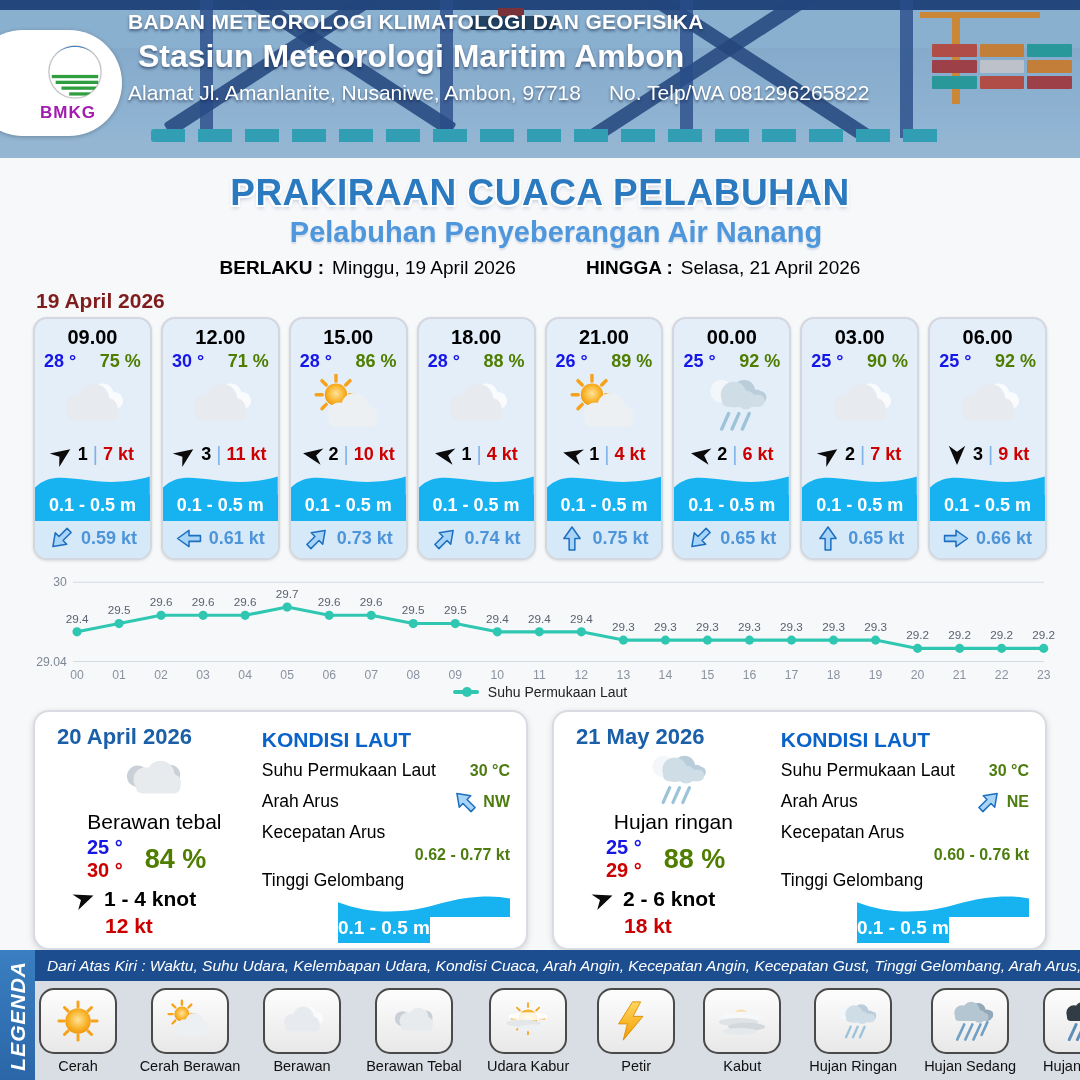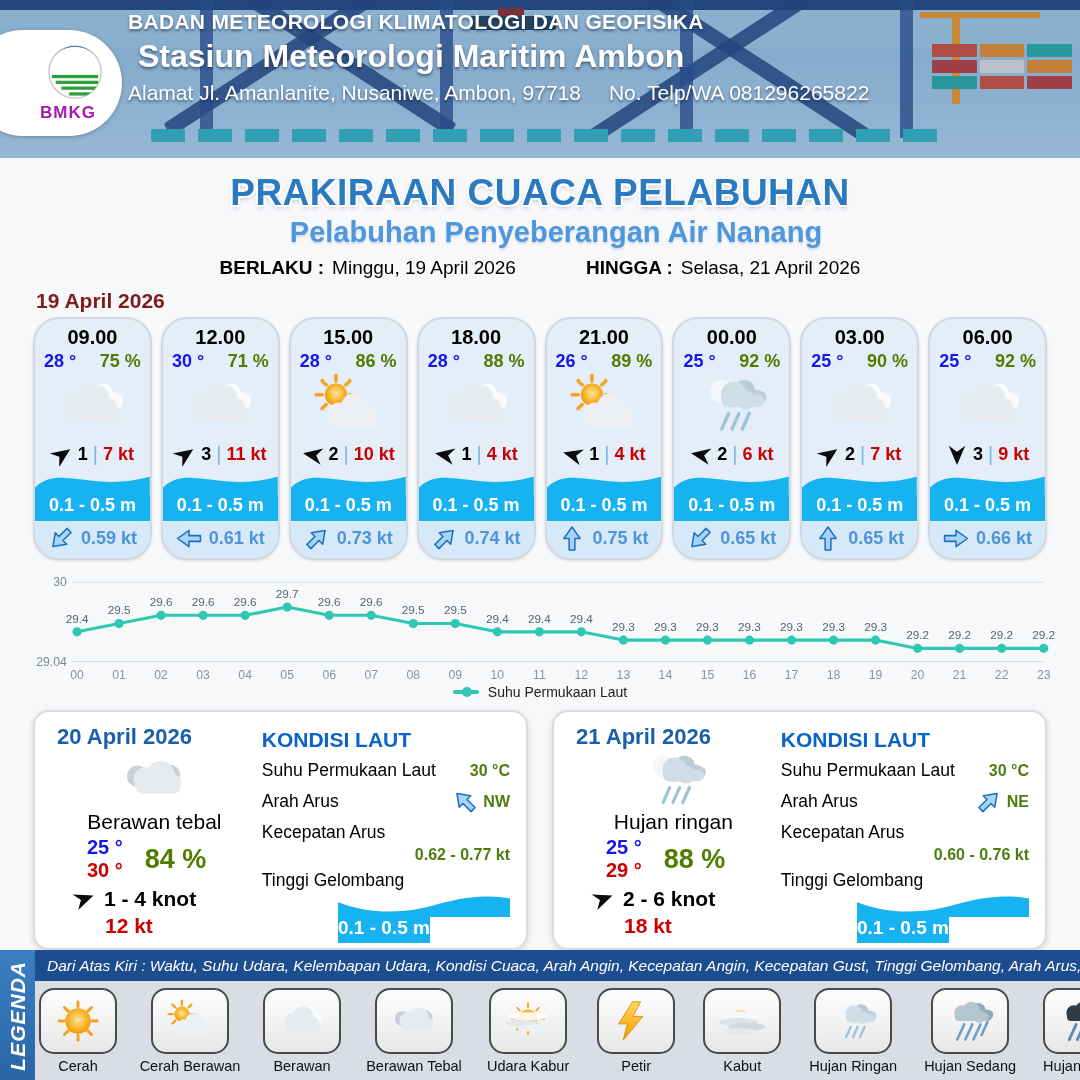--- a/index.html
+++ b/index.html
@@ -38,21 +38,21 @@
   .main-title{font-size:37px;font-weight:bold;color:#2b7abf;letter-spacing:.5px;
       text-shadow:2px 2px 0 #ffffff,-2px 2px 0 #ffffff,0 3px 4px rgba(110,130,160,.45);}
   .subtitle{font-size:29px;font-weight:bold;color:#4e97dd;margin-top:2px;
       text-shadow:0 2px 2px rgba(130,150,180,.3);padding-left:32px;}
   .validity{display:flex;justify-content:center;gap:70px;font-size:19px;color:#000;margin-top:8px;}
   .validity b{font-weight:bold;margin-right:8px;}
 
   
   .date-label{font-size:21px;font-weight:bold;color:#7f1d1d;margin:10px 0 4px 36px;flex:none;}
   .cards-row{display:flex;gap:9px;padding:0 33px;flex:none;height:243px;}
-  .hcard{flex:1;background:#e4eef9;border:2px solid #d3d8e0;border-radius:26px;overflow:hidden;
+  .hcard{flex:1;background:#e4eef9;border:2px solid #d3d8e0;border-radius:14px;overflow:hidden;
          display:flex;flex-direction:column;box-shadow:0 1px 3px rgba(0,0,0,.12);}
   .hc-time{text-align:center;font-weight:bold;font-size:20px;padding-top:7px;color:#000;}
   .hc-th{display:flex;justify-content:space-between;padding:2px 9px 0;font-weight:bold;font-size:18px;}
   .hc-temp{color:#1616e6;} .hc-hum{color:#4f7d00;}
   .hc-icon{height:72px;display:flex;align-items:center;justify-content:center;}
   .hc-icon svg{width:86px;height:62px;}
   .hc-wind{display:flex;align-items:center;justify-content:center;gap:5px;font-size:18px;font-weight:bold;height:36px;color:#000;}
   .wind-arrow{display:inline-flex;width:22px;height:22px;color:#0b0b0b;}
   .wind-arrow svg{width:100%;height:100%;}
   .sep{color:#7fb3e8;font-weight:normal;font-size:20px;}
@@ -811,21 +811,21 @@
             <svg class="wave-crest">
                 <use href="#sym-wave-daily"></use>
               </svg>
             <span class="wb-text">0.1 - 0.5 m</span>
           </span>
         </div>
       </div>
     </div>
       <div class="dcard">
       <div class="dc-left">
-        <div class="dc-date">21 April 2026</div>
+        <div class="dc-date">21 May 2026</div>
         <svg class="dc-icon">
             <use href="#icon-hujan-ringan"></use>
           </svg>
         <div class="dc-cond">Hujan ringan</div>
         <div class="dc-tt">
           <div class="dc-tmin">25 °</div>
           <div class="dc-hum">88 %</div>
           <div class="dc-tmax">29 °</div>
         </div>
         <div class="dc-wind">

